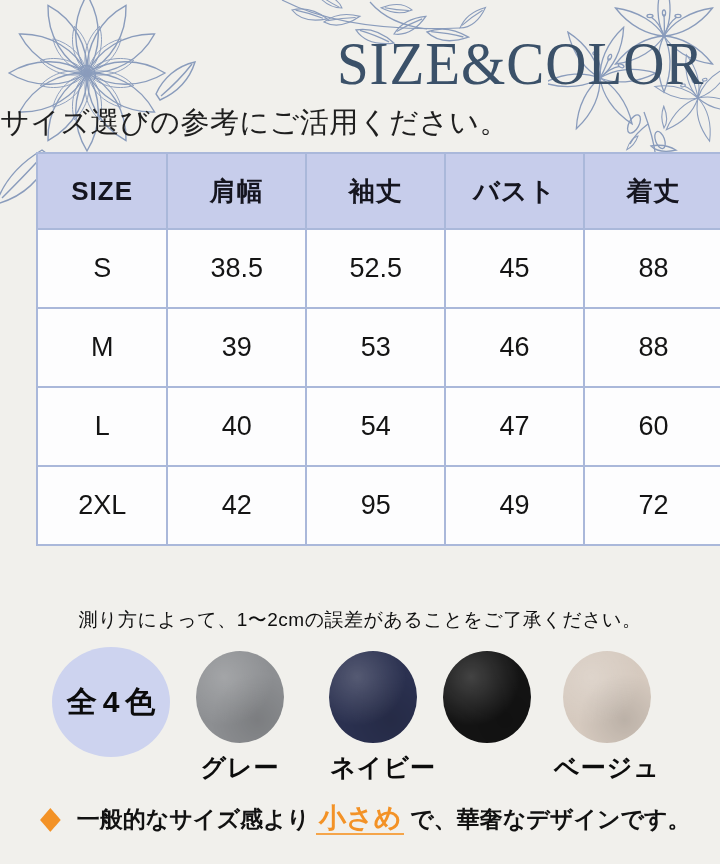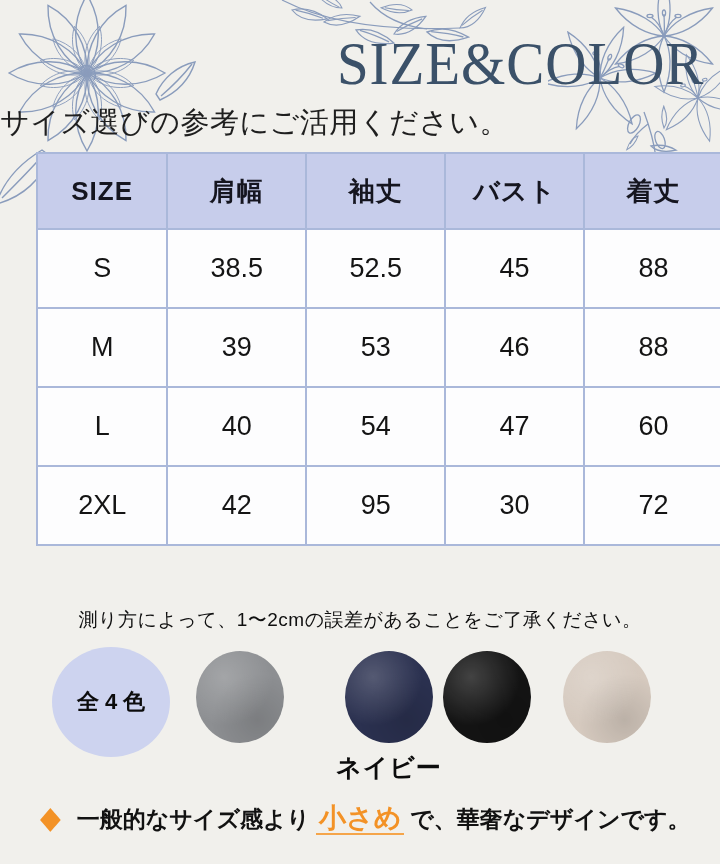--- a/index.html
+++ b/index.html
@@ -47,26 +47,26 @@
   }
   
   .measure-note{
     position:absolute;left:0;right:0;top:607px;z-index:2;
     text-align:center;font-size:19px;color:#0f0f0f;letter-spacing:0.5px;
   }
   
   .all-colors-badge{
     position:absolute;left:52px;top:647px;width:118px;height:110px;z-index:2;
     border-radius:50%;display:flex;align-items:center;justify-content:center;
-    font-size:22px;font-weight:700;color:#0c0c0c;
+    font-size:30px;font-weight:700;color:#0c0c0c;
     letter-spacing:6px;padding-left:6px;box-sizing:border-box;
   }
   .swatch-col{position:absolute;top:651px;z-index:2;text-align:center;}
   .swatch-col.s0{left:180px;width:120px;}
-  .swatch-col.s1{left:326px;width:126px;}
+  .swatch-col.s1{left:310px;width:126px;text-align:right;}
   .swatch-col.s2{left:424px;width:126px;}
   .swatch-col.s3{left:544px;width:126px;}
   .swatch{
     width:88px;height:92px;border-radius:50%;margin:0 auto;
     position:relative;overflow:hidden;
   }
   .swatch::after{
     content:"";position:absolute;inset:0;border-radius:50%;
     background:
       radial-gradient(circle at 32% 28%, rgba(255,255,255,0.20), rgba(255,255,255,0) 55%),
@@ -230,40 +230,42 @@
       <td>L</td>
       <td>40</td>
       <td>54</td>
       <td>47</td>
       <td>60</td>
     </tr>
     <tr>
       <td>2XL</td>
       <td>42</td>
       <td>95</td>
-      <td>30</td>
+      <td>49</td>
       <td>72</td>
     </tr>
   </tbody>
 </table>
 
 <div class="measure-note">測り方によって、1〜2cmの誤差があることをご了承ください。</div>
 
 <div class="all-colors-badge" style="background-color: rgb(205, 211, 239);">全4色</div>
 
 <div class="swatch-col s0">
   <div class="swatch" style="background-color: rgb(141, 143, 146);"></div>
+  <div class="swatch-label">グレー</div>
 </div>
 <div class="swatch-col s1">
   <div class="swatch" style="background-color: rgb(43, 49, 80);"></div>
   <div class="swatch-label">ネイビー</div>
 </div>
 <div class="swatch-col s2">
   <div class="swatch" style="background-color: rgb(20, 20, 20);"></div>
 </div>
 <div class="swatch-col s3">
   <div class="swatch" style="background-color: rgb(214, 202, 191);"></div>
+  <div class="swatch-label">ベージュ</div>
 </div>
 
 <div class="bottom-note">
   <span class="diamond">◆</span>
   <span class="bottom-text"><span>一般的なサイズ感より</span><span class="hl">小さめ</span><span>で、華奢なデザインです。</span></span>
 </div>
 
 </body></html>

